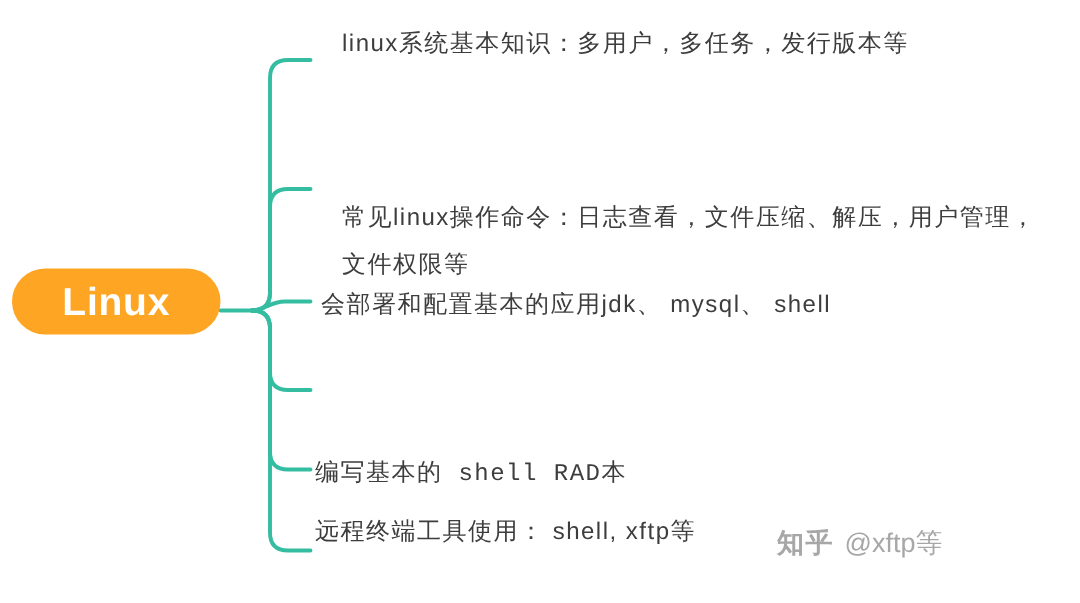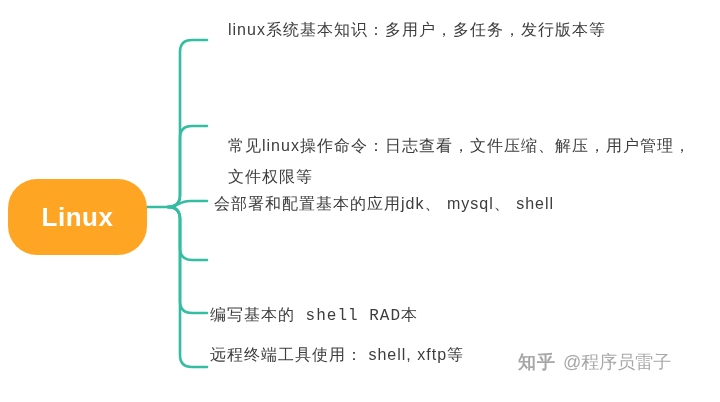--- a/index.html
+++ b/index.html
@@ -30,21 +30,21 @@
     stroke: var(--branch-line, #35BDA2);
     stroke-width: 2.6;
     stroke-linecap: round;
     stroke-linejoin: round;
   }
   .root-node {
     position: absolute;
     left: 8px;
     top: 179px;
     width: 139px;
-    height: 76px;
+    height: 44px;
     background: var(--root-fill, #FFA524);
     border-radius: 29px;
     display: flex;
     align-items: center;
     justify-content: center;
   }
   .root-label {
     color: var(--root-text, #ffffff);
     font-weight: bold;
     font-size: 26px;
@@ -97,16 +97,16 @@
   </div>
 
   <div class="branch b1">linux系统基本知识：多用户，多任务，发行版本等</div>
   <div class="branch b2">常见linux操作命令：日志查看，文件压缩、解压，用户管理，文件权限等</div>
   <div class="branch b3">会部署和配置基本的应用jdk、 mysql、 shell</div>
   <div class="branch b5">编写基本的 shell RAD本</div>
   <div class="branch b6">远程终端工具使用： shell, xftp等</div>
 
   <div class="watermark">
     <span class="wm-logo">知乎</span>
-    <span>@程序员雷子</span>
+    <span>@xftp等</span>
   </div>
 
 </div>
 
 </body></html>

